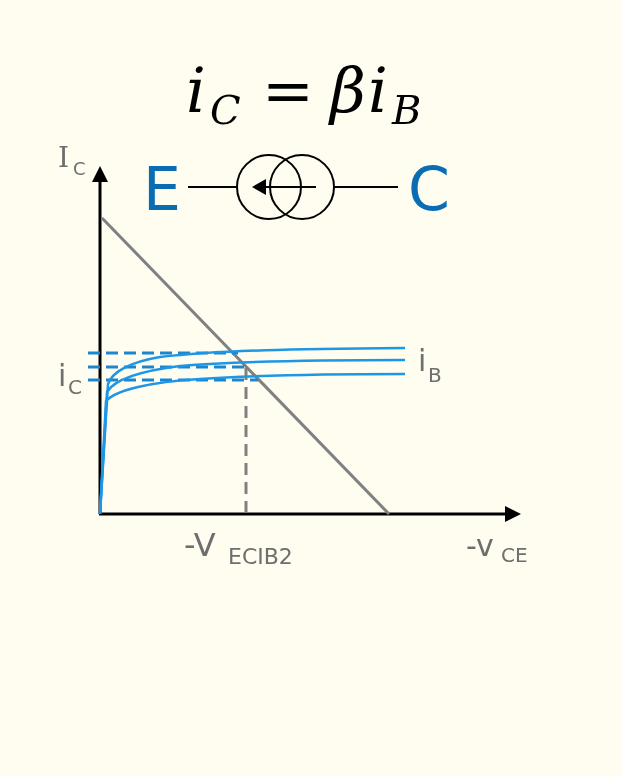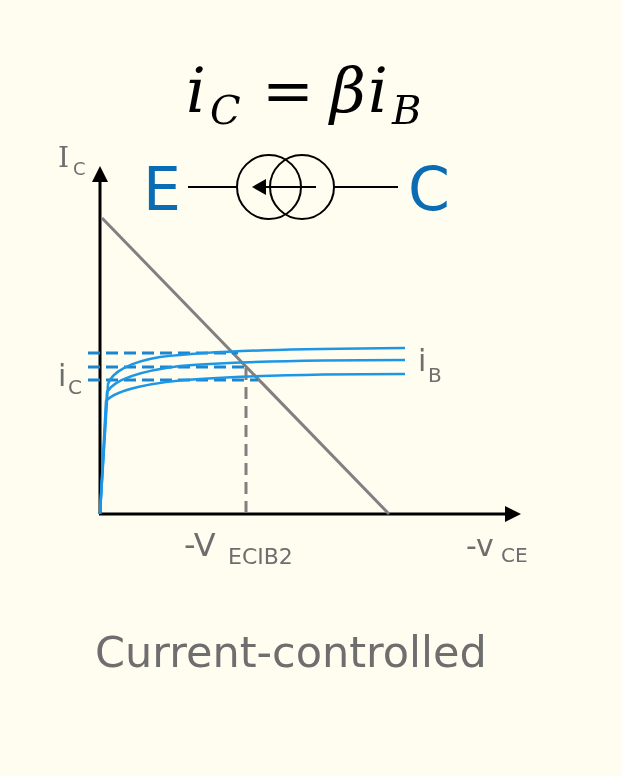--- a/index.html
+++ b/index.html
@@ -84,14 +84,13 @@
 
     <text x="418" y="371" font-size="30" fill="#6e6e6e">i</text>
     <text x="428" y="382" font-size="20" fill="#6e6e6e">B</text>
 
     <text x="184" y="556" font-size="32" fill="#6e6e6e">-V</text>
     <text x="228" y="564" font-size="22" fill="#6e6e6e">ECIB2</text>
   </g>
 </svg>
 
 <div class="caption">
-  <div>Current-controlled</div>
 </div>
 
 </body></html>

